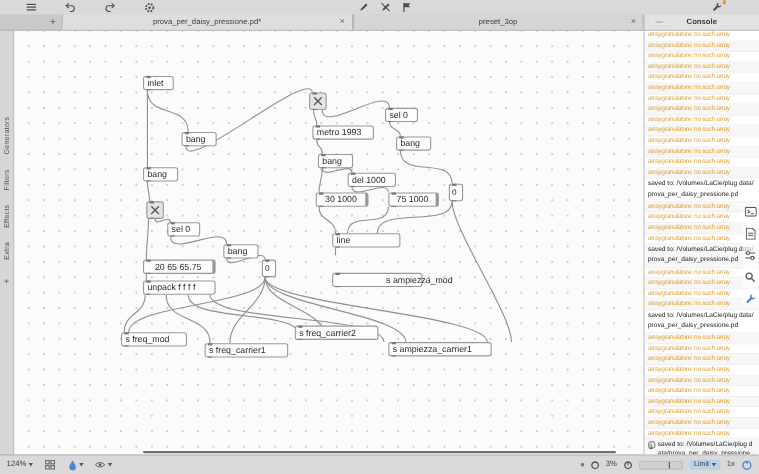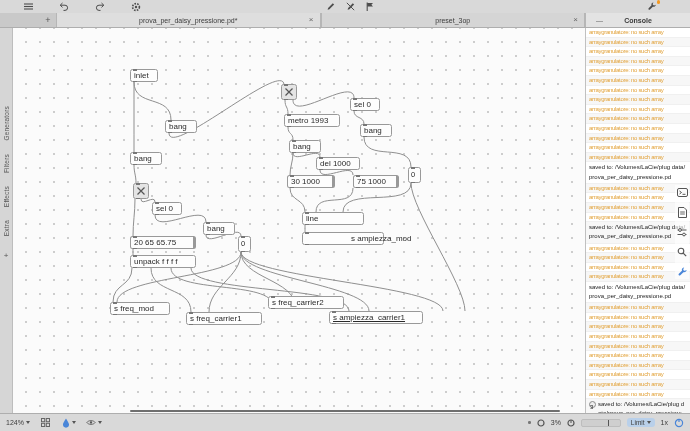--- a/index.html
+++ b/index.html
@@ -37,21 +37,21 @@
 
   .canvas { flex:1; position:relative; background:#fbfbfb;
     background-image:radial-gradient(#cdcdcd 0.8px, transparent 0.9px);
     background-size:14px 14px; background-position:6px 7px; overflow:hidden; }
   .cables { position:absolute; left:0; top:0; }
   .cables path { fill:none; stroke:#8f8f8f; stroke-width:1; }
   .pd { position:absolute; background:#fdfdfd; border:1px solid #999; border-radius:2.5px;
         font-size:8px; line-height:11px; color:#2a2a2a; padding:0 3px; white-space:nowrap; height:13px; }
   .pd::before { content:""; position:absolute; top:-1px; left:2px; width:4px; height:1.5px; background:#777; }
   .pd::after  { content:""; position:absolute; bottom:-1px; left:2px; width:4px; height:1.5px; background:#777; }
-  .pd.message { border-right-width:3px; }
+  .pd.message { border-right-width:3px;text-align:center; }
   .pd.toggle  { padding:0; background:#e4e4e4; }
   .pd.toggle svg { display:block; width:100%; height:100%; }
   .pd.number  { padding:0 2px; font-size:7.5px; line-height:14px; }
   .hscroll { position:absolute; left:117px; top:382px; width:430px; height:2px; background:#6f6f6f; border-radius:1px; }
 
   .console { width:105px; flex:0 0 auto; background:#fff; border-left:1px solid #c0c0c0; position:relative; overflow:hidden; }
   .crows { position:absolute; inset:0; overflow:hidden; }
   .crow { padding:0 3px; border-bottom:1px solid #f0f0f0; display:flex; align-items:flex-start; gap:2px; }
   .crow:nth-child(even) { background:#f7f7f7; }
   .crow.warning { height:9.6px; overflow:hidden; }
@@ -211,35 +211,35 @@
           </div>
           <div class="pd object" style="left: 271px; top: 86px; width: 56px;">metro 1993</div>
           <div class="pd object" style="left: 337px; top: 70px; width: 30px;">sel 0</div>
           <div class="pd object" style="left: 347px; top: 96px; width: 32px;">bang</div>
           <div class="pd object" style="left: 276px; top: 112px; width: 32px;">bang</div>
           <div class="pd object" style="left: 303px; top: 129px; width: 44px;">del 1000</div>
           <div class="pd message" style="left: 274px; top: 147px; width: 48px;">30 1000</div>
           <div class="pd message" style="left: 340px; top: 147px; width: 46px;">75 1000</div>
           <div class="pd number" style="left: 395px; top: 139px; width: 13px; height: 16px;">0</div>
           <div class="pd object" style="left: 289px; top: 184px; width: 62px;">line</div>
-          <div class="pd object" style="left: 289px; top: 204px; width: 82px; padding-left: 48px;">s ampiezza_mod</div>
+          <div class="pd object" style="left: 289px; top: 220px; width: 82px; padding-left: 48px;">s ampiezza_mod</div>
           <div class="pd toggle" style="left: 120px; top: 155px; width: 16px; height: 16px;">
             <svg viewBox="0 0 16 16">
               <path d="M4 4 L12 12 M12 4 L4 12" stroke="#555" stroke-width="1.4" fill="none"></path>
             </svg>
           </div>
           <div class="pd object" style="left: 139px; top: 174px; width: 30px;">sel 0</div>
           <div class="pd object" style="left: 190px; top: 194px; width: 32px;">bang</div>
           <div class="pd message" style="left: 117px; top: 208px; width: 66px;">20 65 65.75</div>
           <div class="pd number" style="left: 225px; top: 208px; width: 13px; height: 16px;">0</div>
           <div class="pd object" style="left: 117px; top: 227px; width: 66px;">unpack f f f f</div>
           <div class="pd object" style="left: 97px; top: 274px; width: 60px;">s freq_mod</div>
           <div class="pd object" style="left: 173px; top: 284px; width: 76px;">s freq_carrier1</div>
           <div class="pd object" style="left: 255px; top: 268px; width: 76px;">s freq_carrier2</div>
-          <div class="pd object" style="left: 316px; top: 283px; width: 94px; text-decoration: underline;">s ampiezza_carrier1</div>
+          <div class="pd object" style="left: 340px; top: 283px; width: 94px;">s ampiezza_carrier1</div>
         </div>
       <div class="hscroll"></div>
     </div>
 
     <div class="console">
       <div class="crows">
           <div class="crow warning">
             <span style="color: rgb(226, 163, 60);">arraygranulatore: no such array</span>
           </div>
           <div class="crow warning">

